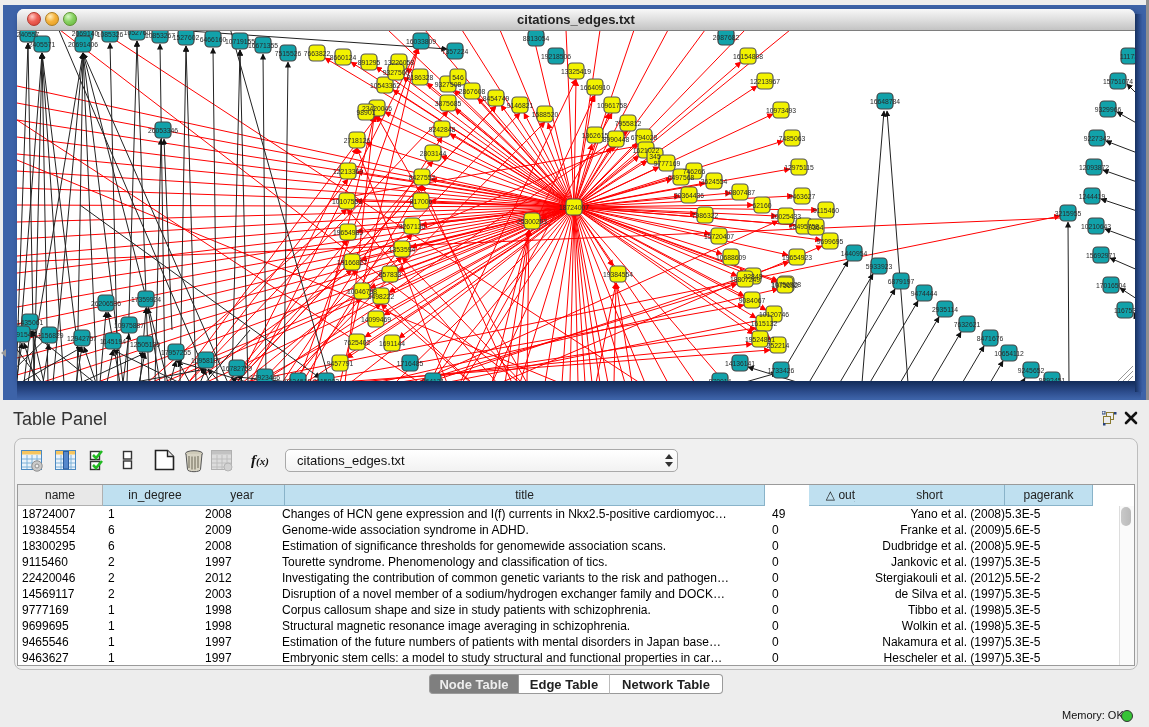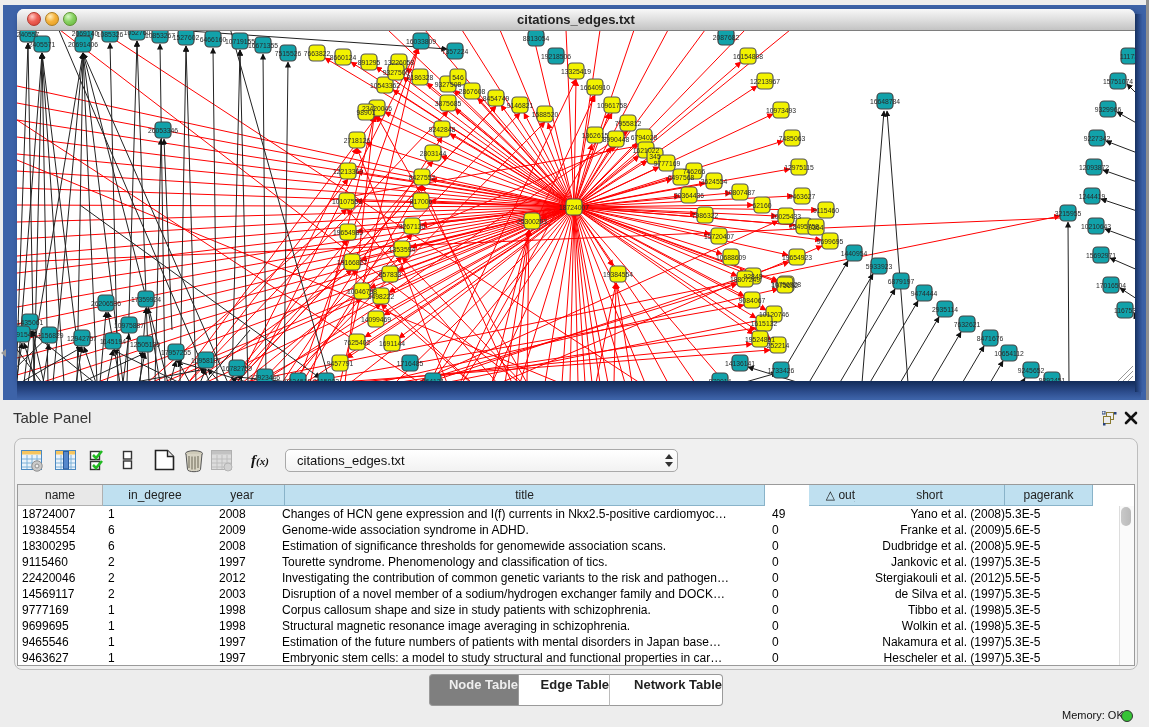--- a/index.html
+++ b/index.html
@@ -3,31 +3,31 @@
 <style>
 *{margin:0;padding:0;box-sizing:border-box}
 body{width:1149px;height:727px;font-family:"Liberation Sans",sans-serif;background:#ededed;position:relative;overflow:hidden}
 #desk{position:absolute;left:3px;top:5px;width:1143px;height:395px;background:#3d63a8}
 #rightborder{position:absolute;right:0;top:0;width:3px;height:727px;background:#8f8f8f}
 #win{position:absolute;left:17px;top:9px;width:1118px;height:372px;border-radius:7px 7px 0 0;background:#fff;box-shadow:3px 4px 6px rgba(10,25,60,.75)}
 #titlebar{position:absolute;left:0;top:0;width:100%;height:22px;border-radius:7px 7px 0 0;background:linear-gradient(#f8f8f8,#dcdcdc 55%,#c3c3c3);border-bottom:1px solid #7e7e7e;text-align:center;font-size:13px;font-weight:700;color:#222;line-height:22px}
 .tl{position:absolute;top:12px;width:14px;height:14px;border-radius:50%;}
 #canvas{position:absolute;left:17px;top:31px;width:1118px;height:350px;background:#fff;overflow:hidden}
 #tpanel{position:absolute;left:0;top:400px;width:1149px;height:327px;background:#ededed}
-#tptitle{position:absolute;left:13px;top:409px;font-size:15px;color:#333}
+#tptitle{position:absolute;left:13px;top:409px;font-size:18px;color:#333}
 #tbox{position:absolute;left:14px;top:438px;width:1124px;height:232px;background:#f0f0f0;border:1px solid #bdbdbd;border-radius:8px}
 #combo{position:absolute;left:285px;top:449px;width:393px;height:23px;background:linear-gradient(#ffffff,#f2f2f2);border:1px solid #a9a9a9;border-radius:5px;font-size:13px;color:#111;line-height:21px;padding-left:11px}
 #tablewrap{position:absolute;left:17px;top:484px;width:1118px;height:182px;background:#fff;border:1px solid #9a9a9a}
 .th{position:absolute;top:485px;height:21px;font-size:12px;color:#222;text-align:center;line-height:21px;background:#bfe0f0;border-right:1px solid #89b3c9;border-bottom:1px solid #89b3c9}
 .trow{position:absolute;height:16px;font-size:12px;color:#000;line-height:16px}
 .trow span{position:absolute;white-space:nowrap;overflow:hidden}
-.c0{left:22px;width:80px}.c1{left:108px;width:90px}.c2{left:219px;width:78px}
+.c0{left:22px;width:80px}.c1{left:108px;width:90px}.c2{left:205px;width:78px}
 .c3{left:282px;width:482px}.c4{left:772px;width:80px}.c5{left:855px;width:150px;text-align:right}
 .c6{left:1005px;width:86px;padding-left:0}
-.tab{position:absolute;top:674px;height:32px;font-size:13px;font-weight:700;line-height:20px;text-align:right;border:1px solid #9a9a9a}
+.tab{position:absolute;top:674px;height:20px;font-size:13px;font-weight:700;line-height:20px;text-align:center;border:1px solid #9a9a9a}
 #memory{position:absolute;left:1062px;top:709px;font-size:11px;color:#111}
 </style></head>
 <body>
 <div id="desk"></div>
 <div id="rightborder"></div>
 
 <svg width="8" height="10" style="position:absolute;left:0px;top:348px">
     <path d="M6,1 L1,5 L6,9 z" fill="#9a9a9a"></path>
   </svg>
 <div id="win"></div>
@@ -717,21 +717,21 @@
     <span class="c5">Jankovic et al. (1997)</span>
     <span class="c6">5.3E-5</span>
   </div>
 <div class="trow" style="top:570px">
     <span class="c0">22420046</span>
     <span class="c1">2</span>
     <span class="c2">2012</span>
     <span class="c3">Investigating the contribution of common genetic variants to the risk and pathogen…</span>
     <span class="c4">0</span>
     <span class="c5">Stergiakouli et al. (2012)</span>
-    <span class="c6">5.5E-5</span>
+    <span class="c6">5.5E-2</span>
   </div>
 <div class="trow" style="top:586px">
     <span class="c0">14569117</span>
     <span class="c1">2</span>
     <span class="c2">2003</span>
     <span class="c3">Disruption of a novel member of a sodium/hydrogen exchanger family and DOCK…</span>
     <span class="c4">0</span>
     <span class="c5">de Silva et al. (1997)</span>
     <span class="c6">5.3E-5</span>
   </div>

